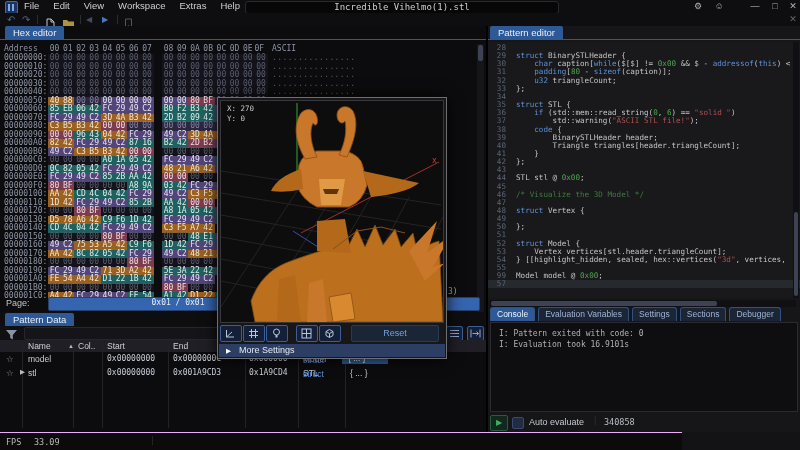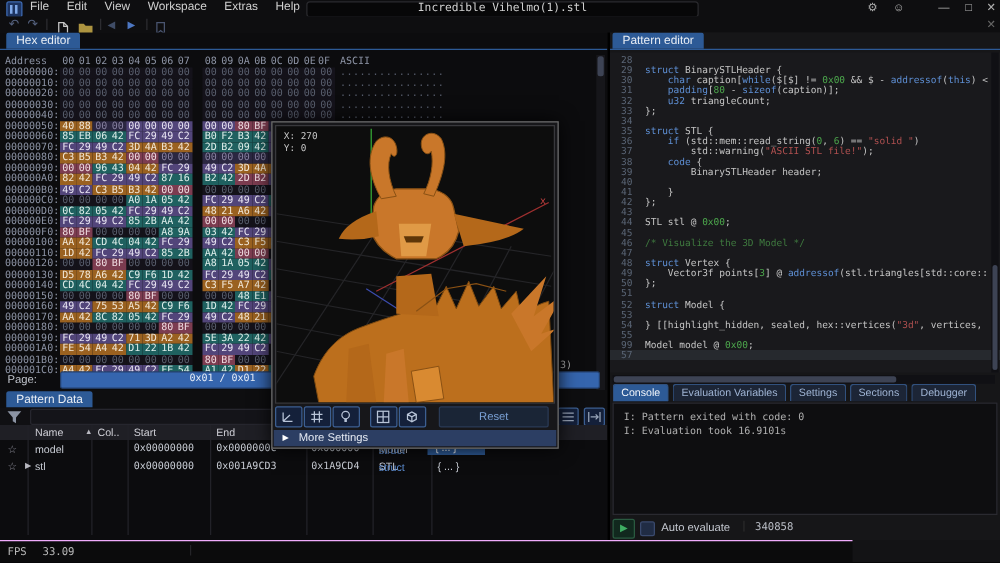--- a/index.html
+++ b/index.html
@@ -848,34 +848,34 @@
           <div class="cline" style="top: 18.3px;"><span class="lnum">30</span><span class="ctext"><span class="tok-p">    </span><span class="tok-k">char</span><span class="tok-p"> caption[</span><span class="tok-k">while</span><span class="tok-p">($[$] != </span><span class="tok-n">0x00</span><span class="tok-p"> &amp;&amp; $ - </span><span class="tok-k">addressof</span><span class="tok-p">(</span><span class="tok-k">this</span><span class="tok-p">) &lt;</span></span></div>
           <div class="cline" style="top: 26.45px;"><span class="lnum">31</span><span class="ctext"><span class="tok-p">    </span><span class="tok-k">padding</span><span class="tok-p">[</span><span class="tok-n">80</span><span class="tok-p"> - </span><span class="tok-k">sizeof</span><span class="tok-p">(caption)];</span></span></div>
           <div class="cline" style="top: 34.6px;"><span class="lnum">32</span><span class="ctext"><span class="tok-p">    </span><span class="tok-k">u32</span><span class="tok-p"> triangleCount;</span></span></div>
           <div class="cline" style="top: 42.75px;"><span class="lnum">33</span><span class="ctext"><span class="tok-p">};</span></span></div>
           <div class="cline" style="top: 50.9px;"><span class="lnum">34</span><span class="ctext"></span></div>
           <div class="cline" style="top: 59.05px;"><span class="lnum">35</span><span class="ctext"><span class="tok-k">struct</span><span class="tok-p"> STL {</span></span></div>
           <div class="cline" style="top: 67.2px;"><span class="lnum">36</span><span class="ctext"><span class="tok-p">    </span><span class="tok-k">if</span><span class="tok-p"> (std::mem::read_string(</span><span class="tok-n">0</span><span class="tok-p">, </span><span class="tok-n">6</span><span class="tok-p">) == </span><span class="tok-s">"solid "</span><span class="tok-p">)</span></span></div>
           <div class="cline" style="top: 75.35px;"><span class="lnum">37</span><span class="ctext"><span class="tok-p">        std::warning(</span><span class="tok-s">"ASCII STL file!"</span><span class="tok-p">);</span></span></div>
           <div class="cline" style="top: 83.5px;"><span class="lnum">38</span><span class="ctext"><span class="tok-p">    </span><span class="tok-k">code</span><span class="tok-p"> {</span></span></div>
           <div class="cline" style="top: 91.65px;"><span class="lnum">39</span><span class="ctext"><span class="tok-p">        BinarySTLHeader header;</span></span></div>
-          <div class="cline" style="top: 99.8px;"><span class="lnum">40</span></div>
+          <div class="cline" style="top: 99.8px;"><span class="lnum">40</span><span class="ctext"><span class="tok-p">        Triangle triangles[header.triangleCount];</span></span></div>
           <div class="cline" style="top: 107.95px;"><span class="lnum">41</span><span class="ctext"><span class="tok-p">    }</span></span></div>
           <div class="cline" style="top: 116.1px;"><span class="lnum">42</span><span class="ctext"><span class="tok-p">};</span></span></div>
           <div class="cline" style="top: 124.25px;"><span class="lnum">43</span><span class="ctext"></span></div>
           <div class="cline" style="top: 132.4px;"><span class="lnum">44</span><span class="ctext"><span class="tok-p">STL stl @ </span><span class="tok-n">0x00</span><span class="tok-p">;</span></span></div>
           <div class="cline" style="top: 140.55px;"><span class="lnum">45</span><span class="ctext"></span></div>
           <div class="cline" style="top: 148.7px;"><span class="lnum">46</span><span class="ctext"><span class="tok-c">/* Visualize the 3D Model */</span></span></div>
           <div class="cline" style="top: 157px; padding-left: 12px;"><span class="lnum">47</span><span class="ctext"></span></div>
           <div class="cline" style="top: 165px;"><span class="lnum">48</span><span class="ctext"><span class="tok-k">struct</span><span class="tok-p"> Vertex {</span></span></div>
-          <div class="cline" style="top: 173.15px;"><span class="lnum">49</span><span class="ctext"><span class="tok-p">    Vector3f points[</span><span class="tok-n">3</span><span class="tok-p">] @ </span><span class="tok-k">addressof</span><span class="tok-p">(stl.triangles[std::core::</span></span></div>
+          <div class="cline" style="top: 173.15px;"><span class="lnum">49</span></div>
           <div class="cline" style="top: 181.3px;"><span class="lnum">50</span><span class="ctext"><span class="tok-p">};</span></span></div>
           <div class="cline" style="top: 189.45px;"><span class="lnum">51</span><span class="ctext"></span></div>
           <div class="cline" style="top: 197.6px;"><span class="lnum">52</span><span class="ctext"><span class="tok-k">struct</span><span class="tok-p"> Model {</span></span></div>
-          <div class="cline" style="top: 205.75px;"><span class="lnum">53</span></div>
+          <div class="cline" style="top: 205.75px;"><span class="lnum">53</span><span class="ctext"><span class="tok-p">    Vertex vertices[stl.header.triangleCount];</span></span></div>
           <div class="cline" style="top: 213.9px;"><span class="lnum">54</span><span class="ctext"><span class="tok-p">} [[highlight_hidden, sealed, hex::vertices(</span><span class="tok-s">"3d"</span><span class="tok-p">, vertices,</span></span></div>
           <div class="cline" style="top: 222.05px;"><span class="lnum">55</span><span class="ctext"></span></div>
           <div class="cline" style="top: 230.2px;"><span class="lnum">99</span><span class="ctext"><span class="tok-p">Model model @ </span><span class="tok-n">0x00</span><span class="tok-p">;</span></span></div>
           <div class="cline cur" style="top: 238.35px;"><span class="lnum">57</span><span class="ctext"></span></div>
         </div>
       </div>
     <div class="abs" id="hscroll">
         <div class="abs" id="hthumb"></div>
       </div>
     <div class="abs" id="vscroll">

